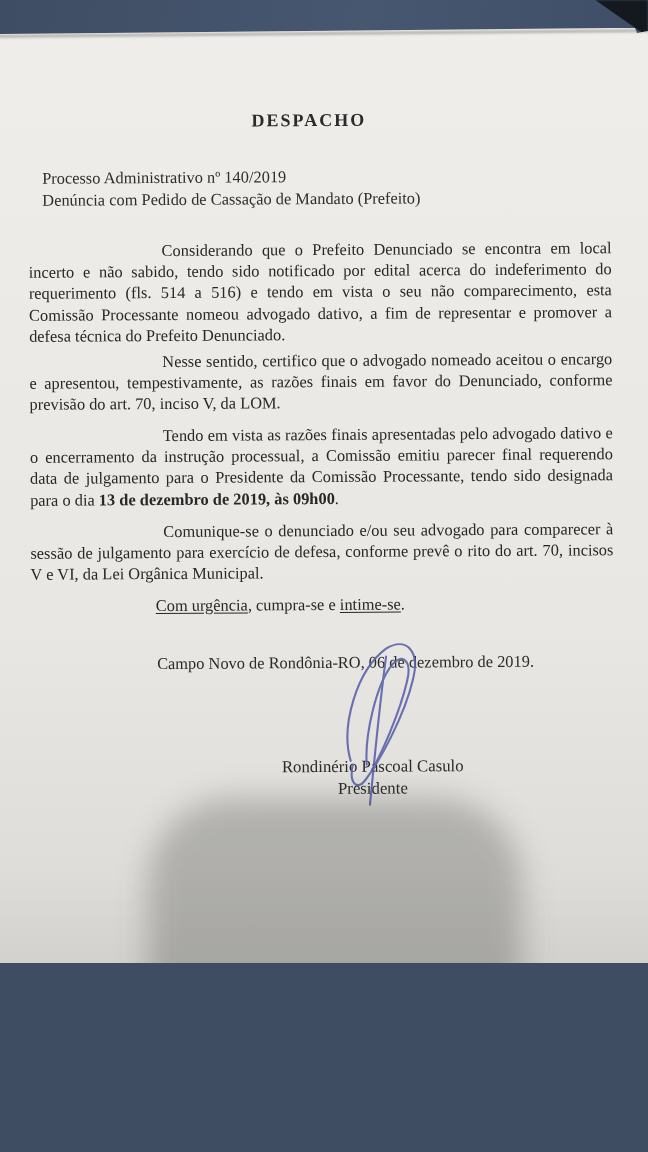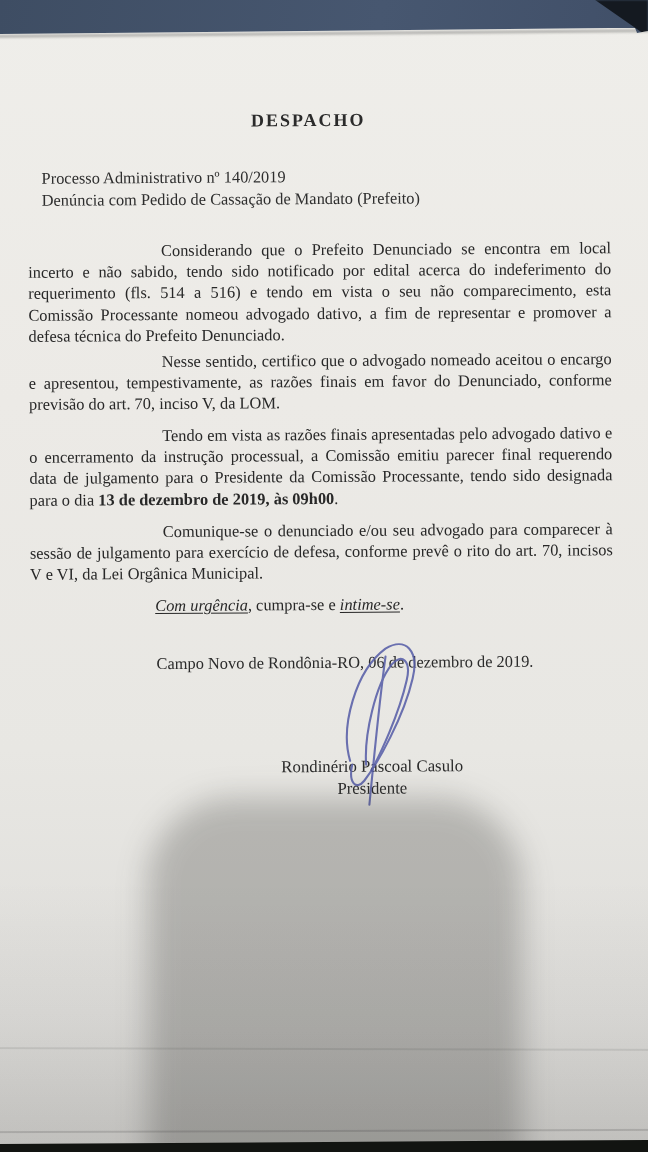--- a/index.html
+++ b/index.html
@@ -3,21 +3,21 @@
 <meta charset="utf-8">
 <style>
   html, body { margin: 0; padding: 0; }
   body {
     width: 648px; height: 1152px;
     overflow: hidden;
     background: #3f4d63;
     font-family: "Liberation Serif", serif;
   }
   .photo {
-    position: relative; width: 648px; height: 1152px; overflow: hidden;
+    position: relative; width: 648px; height: 963px; overflow: hidden;
   }
   
   .backdrop {
     position: absolute; inset: 0;
     background: linear-gradient(100deg, #3e4d63 0%, #475770 45%, #42516a 70%, #3a4859 100%);
   }
   .backdrop-corner {
     position: absolute; top: 0; right: 0; width: 60px; height: 40px;
     background: #141920;
     clip-path: polygon(12% 0, 100% 0, 100% 92%);
@@ -56,21 +56,21 @@
     font-size: 16.4px; line-height: 21.2px;
     text-align: justify; text-align-last: left;
     color: #282828;
   }
   .para.indent { text-indent: 133px; }
   .p1 { top: 239px; }
   .p2 { top: 350px; }
   .p3 { top: 424px; }
   .p4 { top: 520px; }
   .bold-inline { font-weight: bold; }
-  .u { text-decoration: underline; text-underline-offset: 2px; font-style: italic; }
+  .u { text-decoration: underline; text-underline-offset: 2px; }
   .urgency-line {
     position: absolute; left: 155px; top: 594px;
     font-size: 16.4px; line-height: 21px; color: #282828;
   }
   .date-line {
     position: absolute; left: 156px; top: 652px;
     font-size: 16.4px; line-height: 21px; color: #2b2b2b;
   }
   .sig-name {
     position: absolute; left: 180px; top: 757px; width: 382px;

